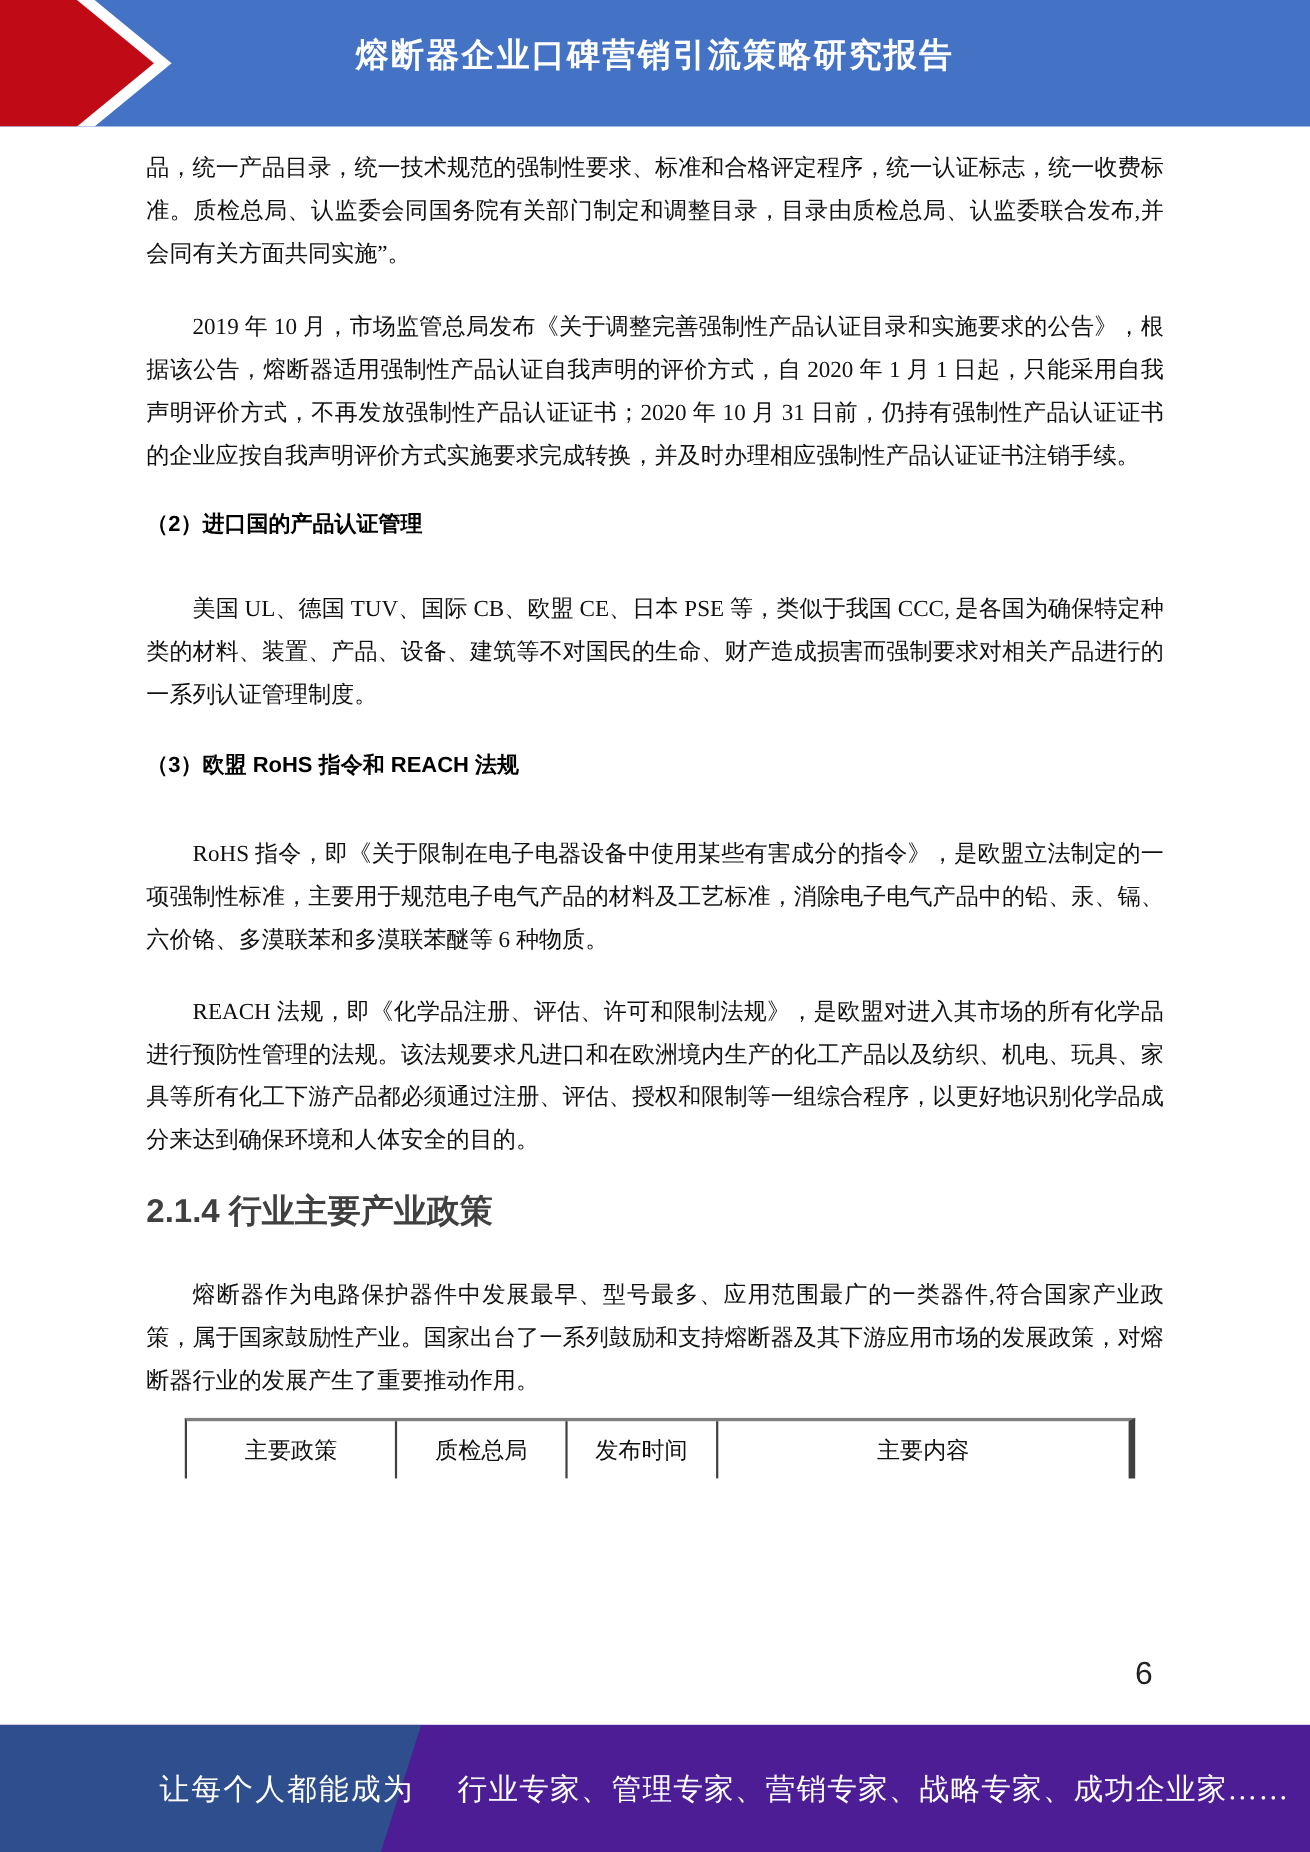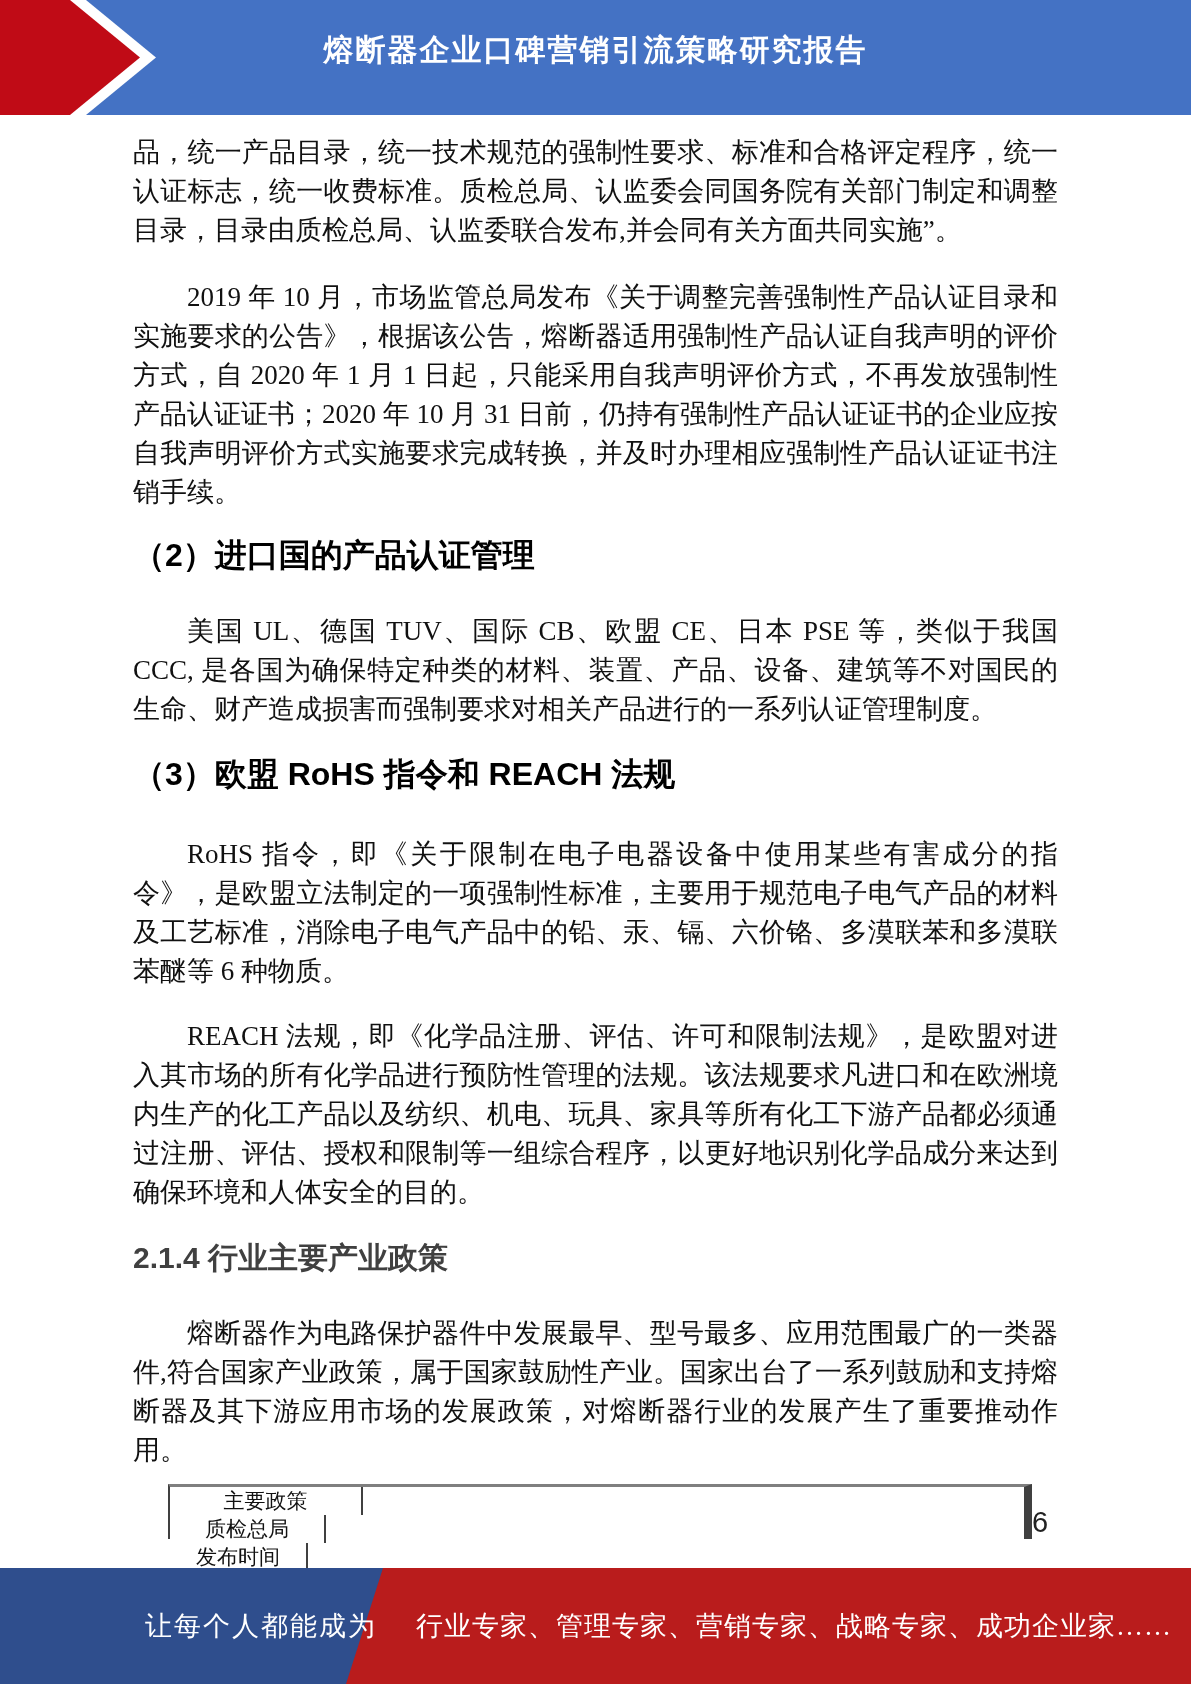--- a/index.html
+++ b/index.html
@@ -41,33 +41,33 @@
     letter-spacing: 2px;
   }
 
   
   .content {
     position: absolute;
     top: 115px; left: 133px;
     width: 925px;
   }
   .para {
-    font-size: 27px;
+    font-size: 21px;
     line-height: 39px;
     text-align: justify;
     text-indent: 2em;
     color: #111111;
   }
   .para.no-indent { text-indent: 0; }
   .para-1 { margin-top: 18px; }
   .para-2 { margin-top: 28px; }
   .h-sub {
     font-family: "Liberation Sans", "DejaVu Sans", sans-serif;
     font-weight: 700;
-    font-size: 32px;
+    font-size: 20px;
     line-height: 34px;
     color: #000000;
   }
   .h-2 { margin-top: 26px; }
   .para-3 { margin-top: 40px; }
   .h-3 { margin-top: 28px; }
   .para-4 { margin-top: 44px; }
   .para-5 { margin-top: 26px; }
   .h-214 {
     margin-top: 28px;
@@ -80,23 +80,22 @@
   .para-6 { margin-top: 38px; font-family: Liberation Serif, serif; }
 
   
   .policy-table {
     margin-top: 14px;
     margin-left: 35px;
     width: 864px;
     height: 55px;
     border-top: 3px solid #7f7f7f;
     border-left: 2px solid #404040;
-    border-right: 8px solid #404040;
+    border-right: 6px solid #404040;
     display: flex;
-    flex-direction: column;
   }
   .policy-cell {
     display: flex;
     align-items: center;
     justify-content: center;
     font-size: 21px;
     color: #111111;
     border-right: 2px solid #404040;
   }
   .policy-cell.c1 { width: 193px; }
@@ -113,21 +112,21 @@
     font-family: "Liberation Sans", "DejaVu Sans", sans-serif;
     font-size: 29px;
     color: #222222;
   }
 
   
   .footer-banner {
     position: absolute;
     left: 0; bottom: 0;
     width: 1191px; height: 116px;
-    background: #b91c1c;
+    background: #4c1d95;
   }
   .footer-wedge {
     position: absolute;
     top: 0; left: 0;
     width: 400px; height: 116px;
     display: block;
   }
   .footer-left-text {
     position: absolute;
     left: 145px; top: 50%;

